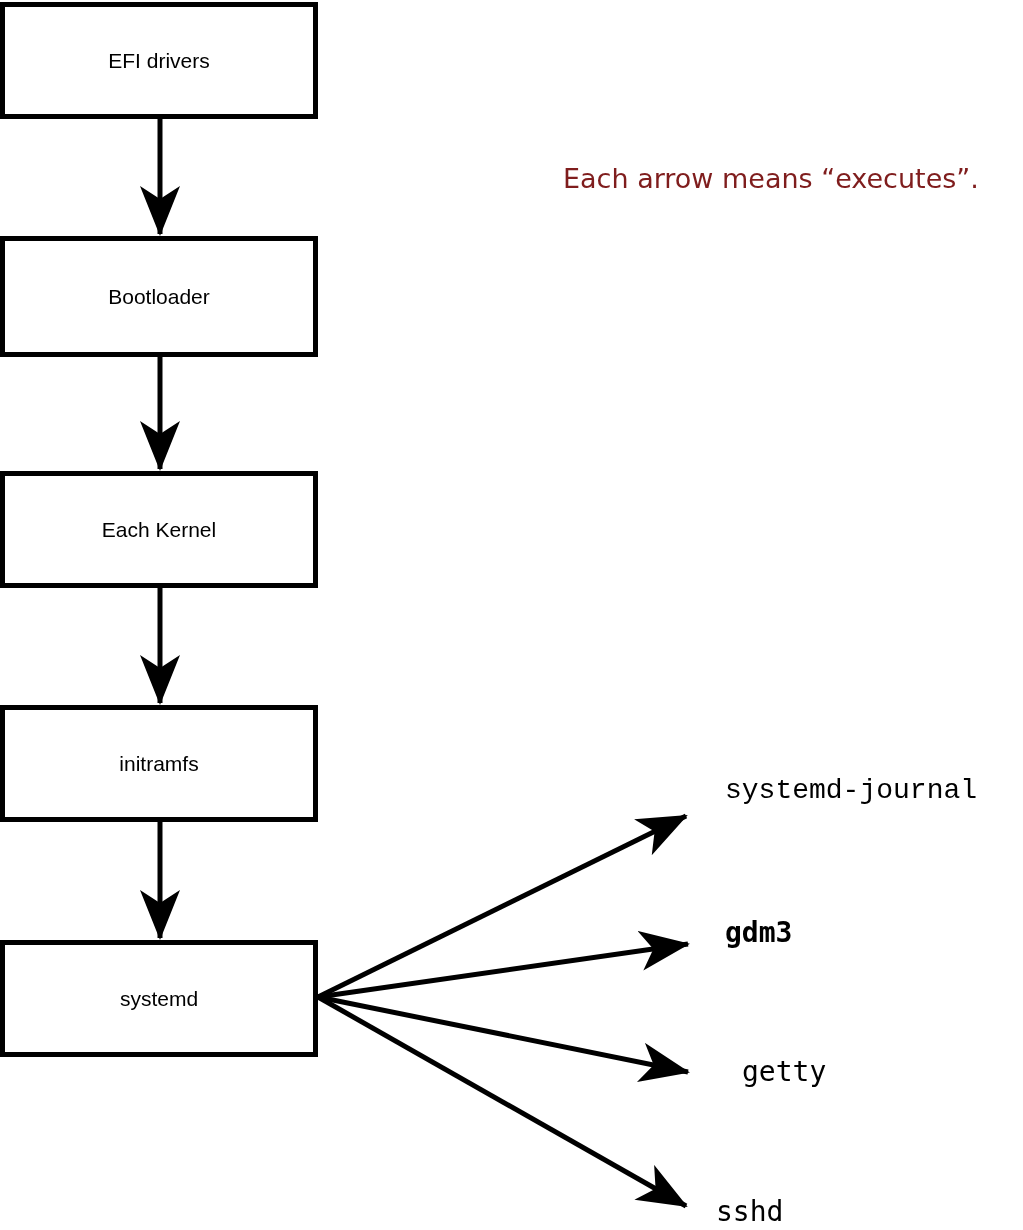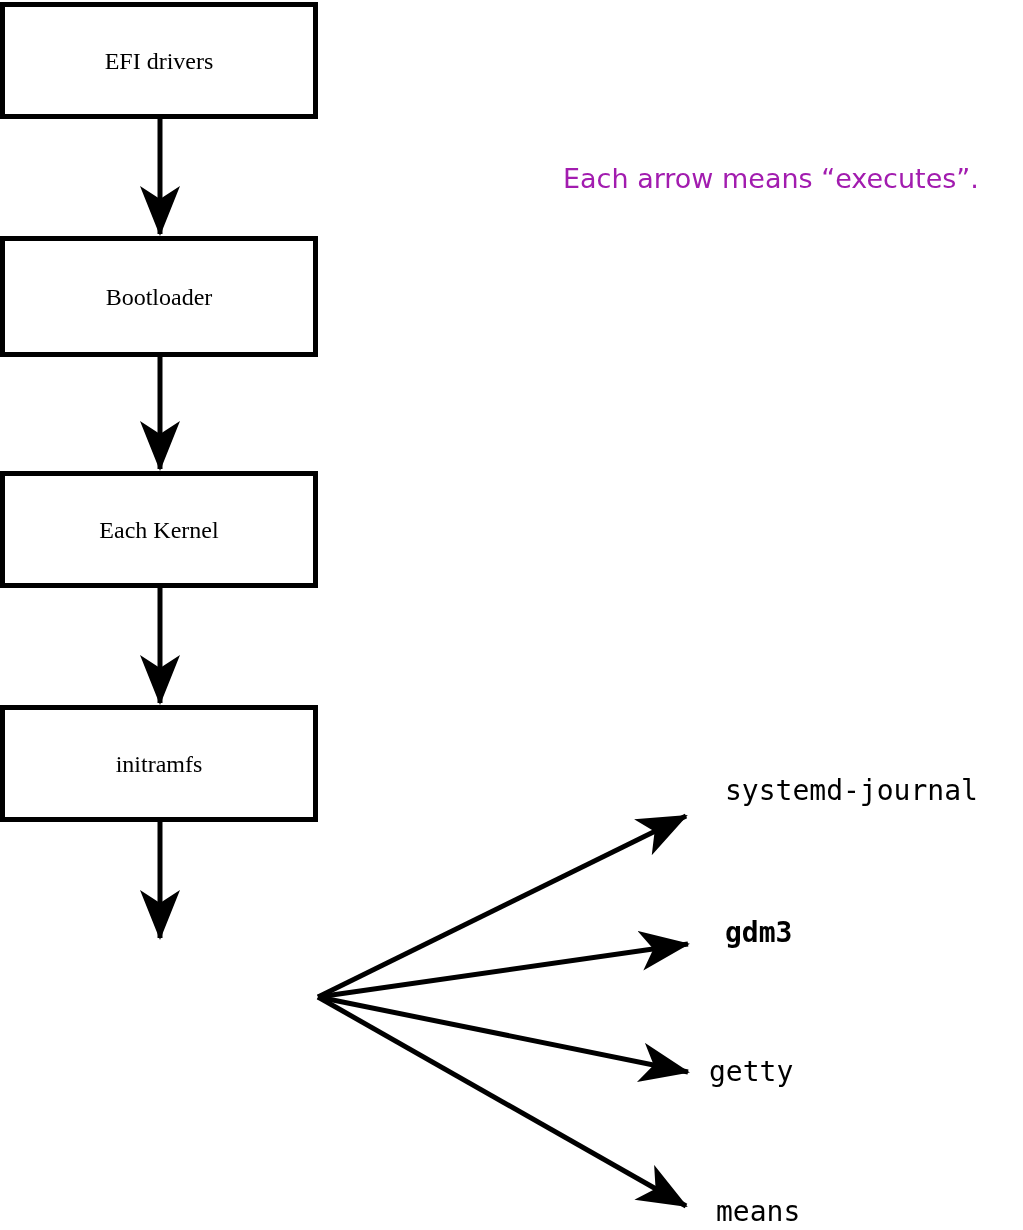--- a/index.html
+++ b/index.html
@@ -29,40 +29,40 @@
   .stage-box {
     position: absolute;
     box-sizing: border-box;
     border: 5px solid #000000;
     background: #ffffff;
     display: flex;
     align-items: center;
     justify-content: center;
   }
   .stage-label {
-    font-family: Liberation Serif, serif;
-    font-size: 24px;
+    font-family: Liberation Sans, sans-serif;
+    font-size: 21px;
     line-height: 1;
     color: #000000;
     white-space: nowrap;
   }
   .service-label {
     position: absolute;
     font-family: "DejaVu Sans Mono", "Liberation Mono", monospace;
     font-size: 28px;
     line-height: 1;
     color: #000000;
     white-space: nowrap;
   }
   .note-text {
     position: absolute;
     font-family: "DejaVu Sans", "Liberation Sans", sans-serif;
     font-size: 27px;
     line-height: 1;
-    color: #a21caf;
+    color: #7f1d1d;
     white-space: nowrap;
   }
 </style>
 </head>
 <body>
 
 <div id="canvas">
 
   <svg id="diagram-svg" viewBox="0 0 1023 1230" xmlns="http://www.w3.org/2000/svg">
     <defs>
@@ -108,24 +108,27 @@
   </div>
 
   <div class="stage-box" style="left:0px; top:471px; width:318px; height:117px;">
     <span class="stage-label">Each Kernel</span>
   </div>
 
   <div class="stage-box" style="left:0px; top:705px; width:318px; height:117px;">
     <span class="stage-label">initramfs</span>
   </div>
 
+  <div class="stage-box" style="left:0px; top:940px; width:318px; height:117px;">
+    <span class="stage-label">systemd</span>
+  </div>
 
-  <div class="service-label" style="left:725px; top:777px;">systemd-journal</div>
+  <div class="service-label" style="left:725px; top:777px;font-family:Liberation Mono, monospace;">systemd-journal</div>
 
   <div class="service-label" style="left:725px; top:919px;font-weight:bold;">gdm3</div>
 
-  <div class="service-label" style="left:709px; top:1058px;">getty</div>
+  <div class="service-label" style="left:742px; top:1058px;">getty</div>
 
-  <div class="service-label" style="left:716px; top:1198px;">means</div>
+  <div class="service-label" style="left:716px; top:1198px;">sshd</div>
 
   <div class="note-text" style="left:563px; top:165px;">Each arrow means “executes”.</div>
 
 </div>
 
 </body></html>

